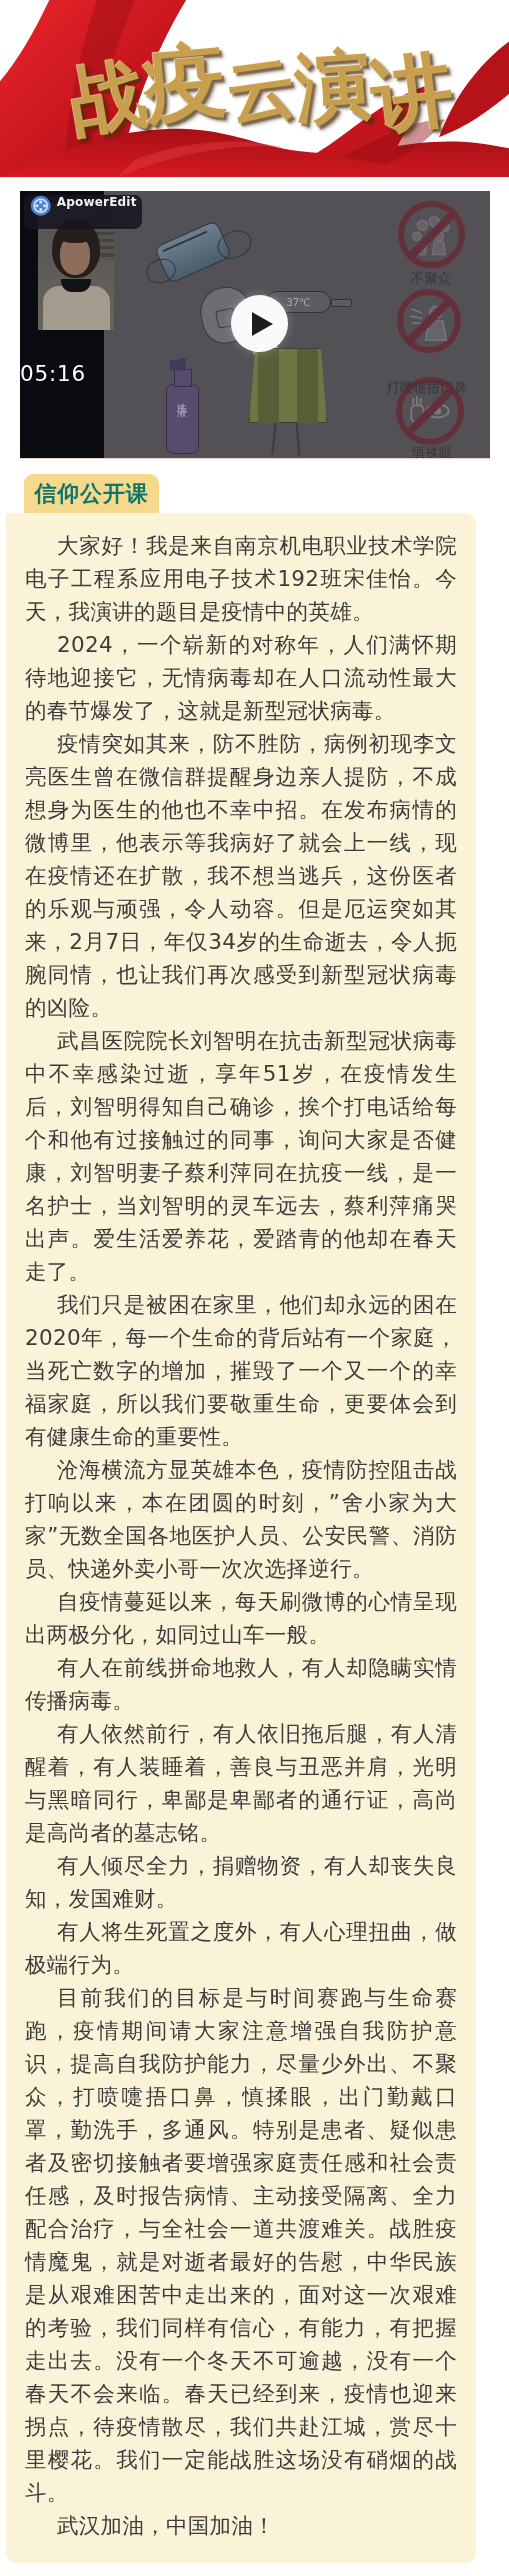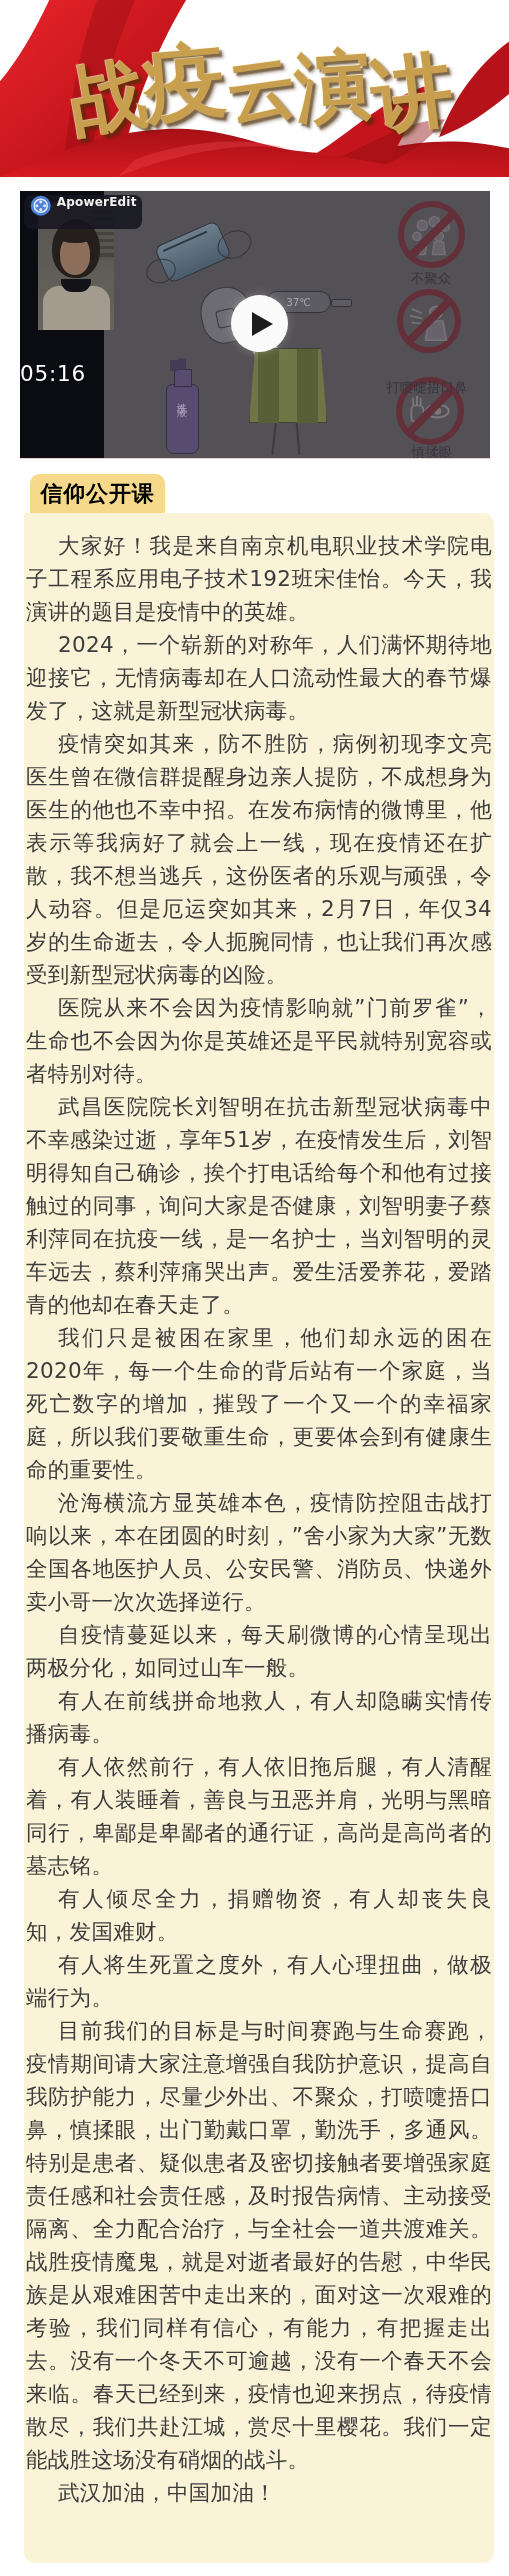--- a/index.html
+++ b/index.html
@@ -81,25 +81,25 @@
 
   .v-dim{left:0;top:0;width:470px;height:267px;background:rgba(10,8,14,0.22);z-index:5;pointer-events:none;}
   .play{left:211px;top:104px;width:57px;height:57px;border-radius:50%;background:#fafafa;border:none;z-index:6;
         display:flex;align-items:center;justify-content:center;box-shadow:0 0 11px rgba(255,255,255,0.25);cursor:pointer;position:absolute;}
   .play .tri{position:static;width:0;height:0;border-left:21px solid #1d1d1d;border-top:12.7px solid transparent;
         border-bottom:12.7px solid transparent;margin-left:6.4px;}
   .timestamp{left:0;top:170px;width:470px;text-align:left;color:#ffffff;font-size:21.5px;z-index:6;
         text-shadow:0 0.8px 2.4px rgba(0,0,0,0.4);letter-spacing:0.8px;}
 
   
-  .tab{position:absolute;left:30px;top:474px;width:135px;height:40px;background:#f6d98a;
+  .tab{position:absolute;left:24px;top:474px;width:135px;height:40px;background:#f6d98a;
        border-radius:9.6px 9.6px 0 0;display:flex;align-items:center;justify-content:center;
-       font-size:22px;font-weight:bold;color:#000000;letter-spacing:0.8px;}
-  .panel{position:absolute;left:24px;top:513px;width:470px;height:2050px;background:#fbf3d7;
-         border-radius:0 11px 11px 11px;padding:16px 2px 19px;box-sizing:border-box;overflow:hidden;}
+       font-size:22px;font-weight:bold;color:#0f766e;letter-spacing:0.8px;}
+  .panel{position:absolute;left:6px;top:513px;width:470px;height:2050px;background:#fbf3d7;
+         border-radius:0 11px 11px 11px;padding:16px 19px 19px;box-sizing:border-box;overflow:hidden;}
   .panel p{margin:0;text-indent:32px;font-size:21.5px;line-height:33px;letter-spacing:0.3px;
            color:#3c3c3c;text-align:justify;}
 </style>
 </head>
 <body>
 
 <div class="page">
 
   <header class="banner">
     <svg width="509" height="177" viewBox="0 0 640 222" preserveAspectRatio="none">
@@ -228,21 +228,20 @@
   </section>
 
   <div class="tab">
     <span>信仰公开课</span>
   </div>
 
   <main class="panel">
       <p>大家好！我是来自南京机电职业技术学院电子工程系应用电子技术192班宋佳怡。今天，我演讲的题目是疫情中的英雄。</p>
       <p>2024，一个崭新的对称年，人们满怀期待地迎接它，无情病毒却在人口流动性最大的春节爆发了，这就是新型冠状病毒。</p>
       <p>疫情突如其来，防不胜防，病例初现李文亮医生曾在微信群提醒身边亲人提防，不成想身为医生的他也不幸中招。在发布病情的微博里，他表示等我病好了就会上一线，现在疫情还在扩散，我不想当逃兵，这份医者的乐观与顽强，令人动容。但是厄运突如其来，2月7日，年仅34岁的生命逝去，令人扼腕同情，也让我们再次感受到新型冠状病毒的凶险。</p>
-      <p>医院从来不会因为疫情影响就”门前罗雀”，生命也不会因为你是英雄还是平民就特别宽容或者特别对待。</p>
       <p>武昌医院院长刘智明在抗击新型冠状病毒中不幸感染过逝，享年51岁，在疫情发生后，刘智明得知自己确诊，挨个打电话给每个和他有过接触过的同事，询问大家是否健康，刘智明妻子蔡利萍同在抗疫一线，是一名护士，当刘智明的灵车远去，蔡利萍痛哭出声。爱生活爱养花，爱踏青的他却在春天走了。</p>
       <p>我们只是被困在家里，他们却永远的困在2020年，每一个生命的背后站有一个家庭，当死亡数字的增加，摧毁了一个又一个的幸福家庭，所以我们要敬重生命，更要体会到有健康生命的重要性。</p>
       <p>沧海横流方显英雄本色，疫情防控阻击战打响以来，本在团圆的时刻，”舍小家为大家”无数全国各地医护人员、公安民警、消防员、快递外卖小哥一次次选择逆行。</p>
       <p>自疫情蔓延以来，每天刷微博的心情呈现出两极分化，如同过山车一般。</p>
       <p>有人在前线拼命地救人，有人却隐瞒实情传播病毒。</p>
       <p>有人依然前行，有人依旧拖后腿，有人清醒着，有人装睡着，善良与丑恶并肩，光明与黑暗同行，卑鄙是卑鄙者的通行证，高尚是高尚者的墓志铭。</p>
       <p>有人倾尽全力，捐赠物资，有人却丧失良知，发国难财。</p>
       <p>有人将生死置之度外，有人心理扭曲，做极端行为。</p>
       <p>目前我们的目标是与时间赛跑与生命赛跑，疫情期间请大家注意增强自我防护意识，提高自我防护能力，尽量少外出、不聚众，打喷嚏捂口鼻，慎揉眼，出门勤戴口罩，勤洗手，多通风。特别是患者、疑似患者及密切接触者要增强家庭责任感和社会责任感，及时报告病情、主动接受隔离、全力配合治疗，与全社会一道共渡难关。战胜疫情魔鬼，就是对逝者最好的告慰，中华民族是从艰难困苦中走出来的，面对这一次艰难的考验，我们同样有信心，有能力，有把握走出去。没有一个冬天不可逾越，没有一个春天不会来临。春天已经到来，疫情也迎来拐点，待疫情散尽，我们共赴江城，赏尽十里樱花。我们一定能战胜这场没有硝烟的战斗。</p>
       <p>武汉加油，中国加油！</p>

